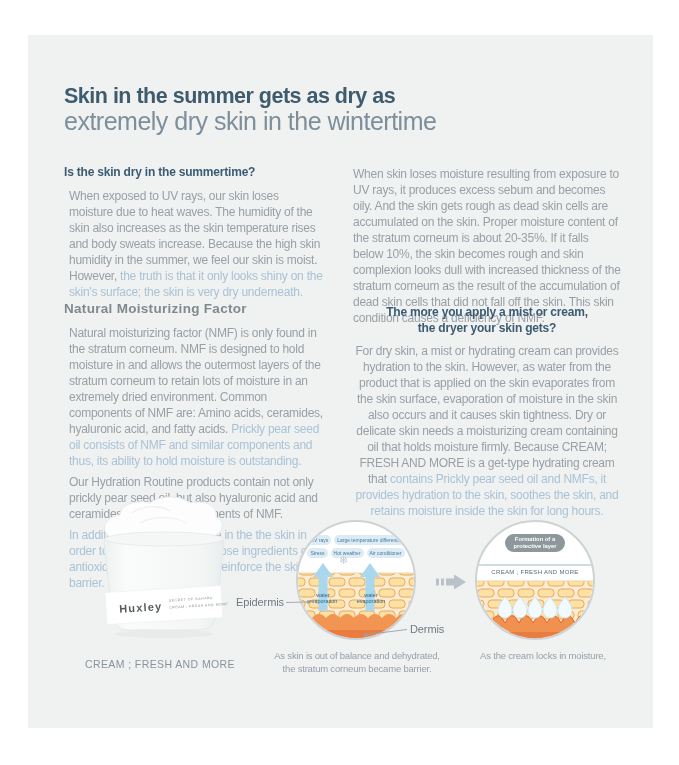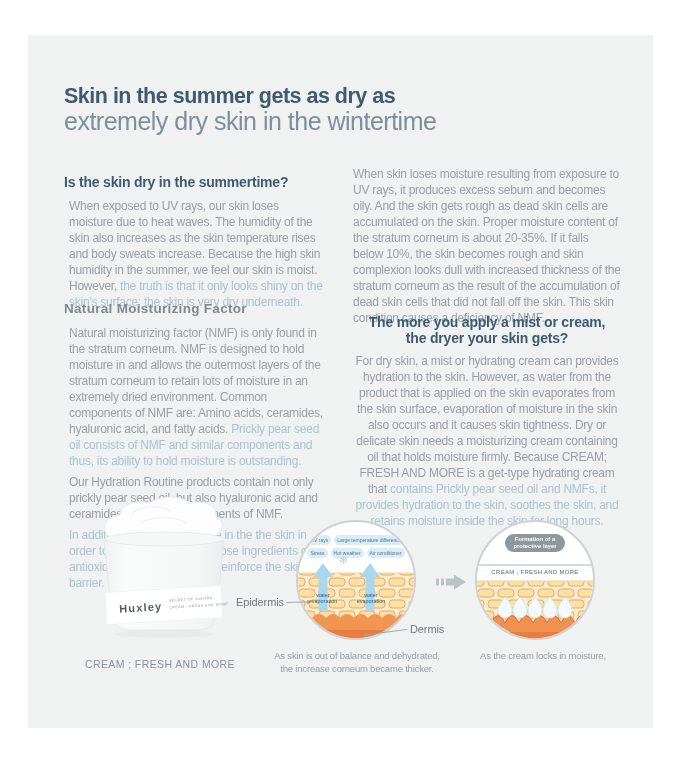--- a/index.html
+++ b/index.html
@@ -15,21 +15,21 @@
   
   .header { position:absolute; left:36px; top:49px; }
   .h-bold  { font-size:21.5px; font-weight:700; color:#3f5b6e; letter-spacing:-0.5px; line-height:25px; }
   .h-light { font-size:25px; font-weight:400; color:#7e8e9a; letter-spacing:-0.5px; line-height:25px; }
   
   .tblock { position:absolute; }
   .b1 { left:36px;  top:126px; width:266px; }
   .b2 { left:320px; top:126px; width:278px; }
   .b3 { left:36px;  top:266px; width:266px; }
   .b4 { left:320px; top:266px; width:278px;text-align:center; }
-  .sec-title { font-size:14px; font-weight:700; color:#3b5b73; line-height:15.5px; letter-spacing:-0.2px; margin:14px 0 7px 0; }
+  .sec-title { font-size:12px; font-weight:700; color:#3b5b73; line-height:15.5px; letter-spacing:-0.2px; margin:4px 0 7px 0; }
   .nmf-title { font-size:13.5px; font-weight:700; color:#7f8a8e; letter-spacing:0.3px; line-height:16px; margin:0 0 8px 0; }
   .body-p { font-size:12px; line-height:16px; color:#98a0a7; letter-spacing:-0.25px; margin:5px; }
   .hl { color:#a9c2d6; }
   
   .jar-svg { position:absolute; left:48px; top:458px; }
   .jar-caption {
     position:absolute; left:34px; top:623px; width:196px; text-align:center;
     font-size:10.5px; color:#8a939b; letter-spacing:0.4px; font-weight:400;
   }
   .circle {
@@ -193,19 +193,19 @@
     </svg>
     <div class="badge">
       <span>Formation of a</span>
       <span>protective layer</span>
     </div>
     <div class="prod-line">CREAM ; FRESH AND MORE</div>
   </div>
 
   <div class="circle-caption" id="caption-before">
     <div>As skin is out of balance and dehydrated,</div>
-    <div>the increase corneum became thicker.</div>
+    <div>the stratum corneum became barrier.</div>
   </div>
   <div class="circle-caption" id="caption-after">
     <div>As the cream locks in moisture,</div>
   </div>
 
 </div>
 
 </body></html>

